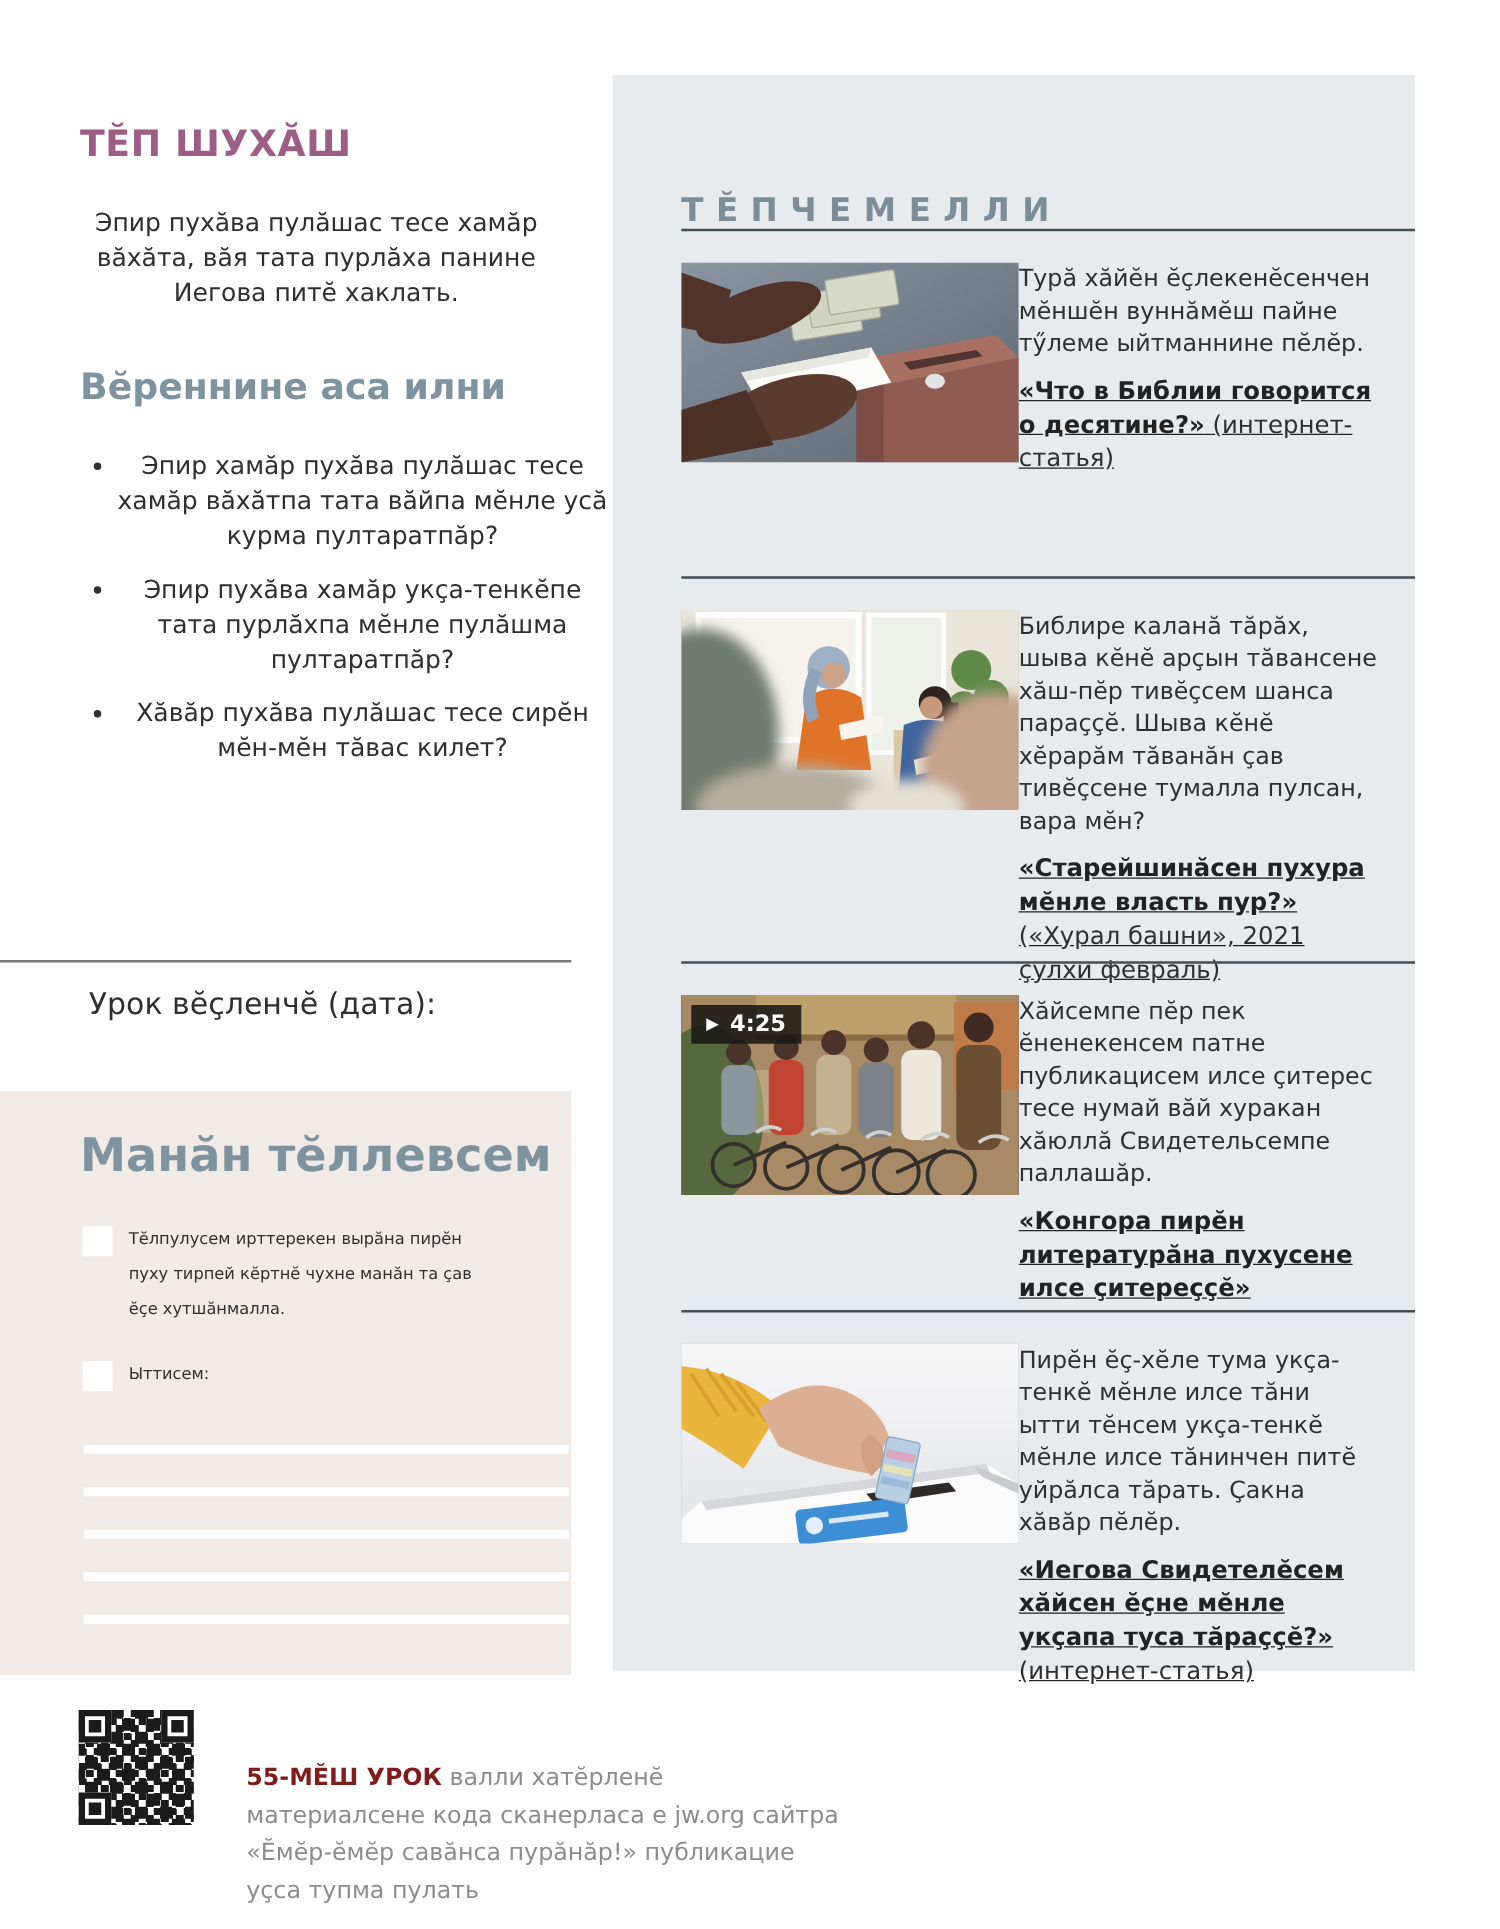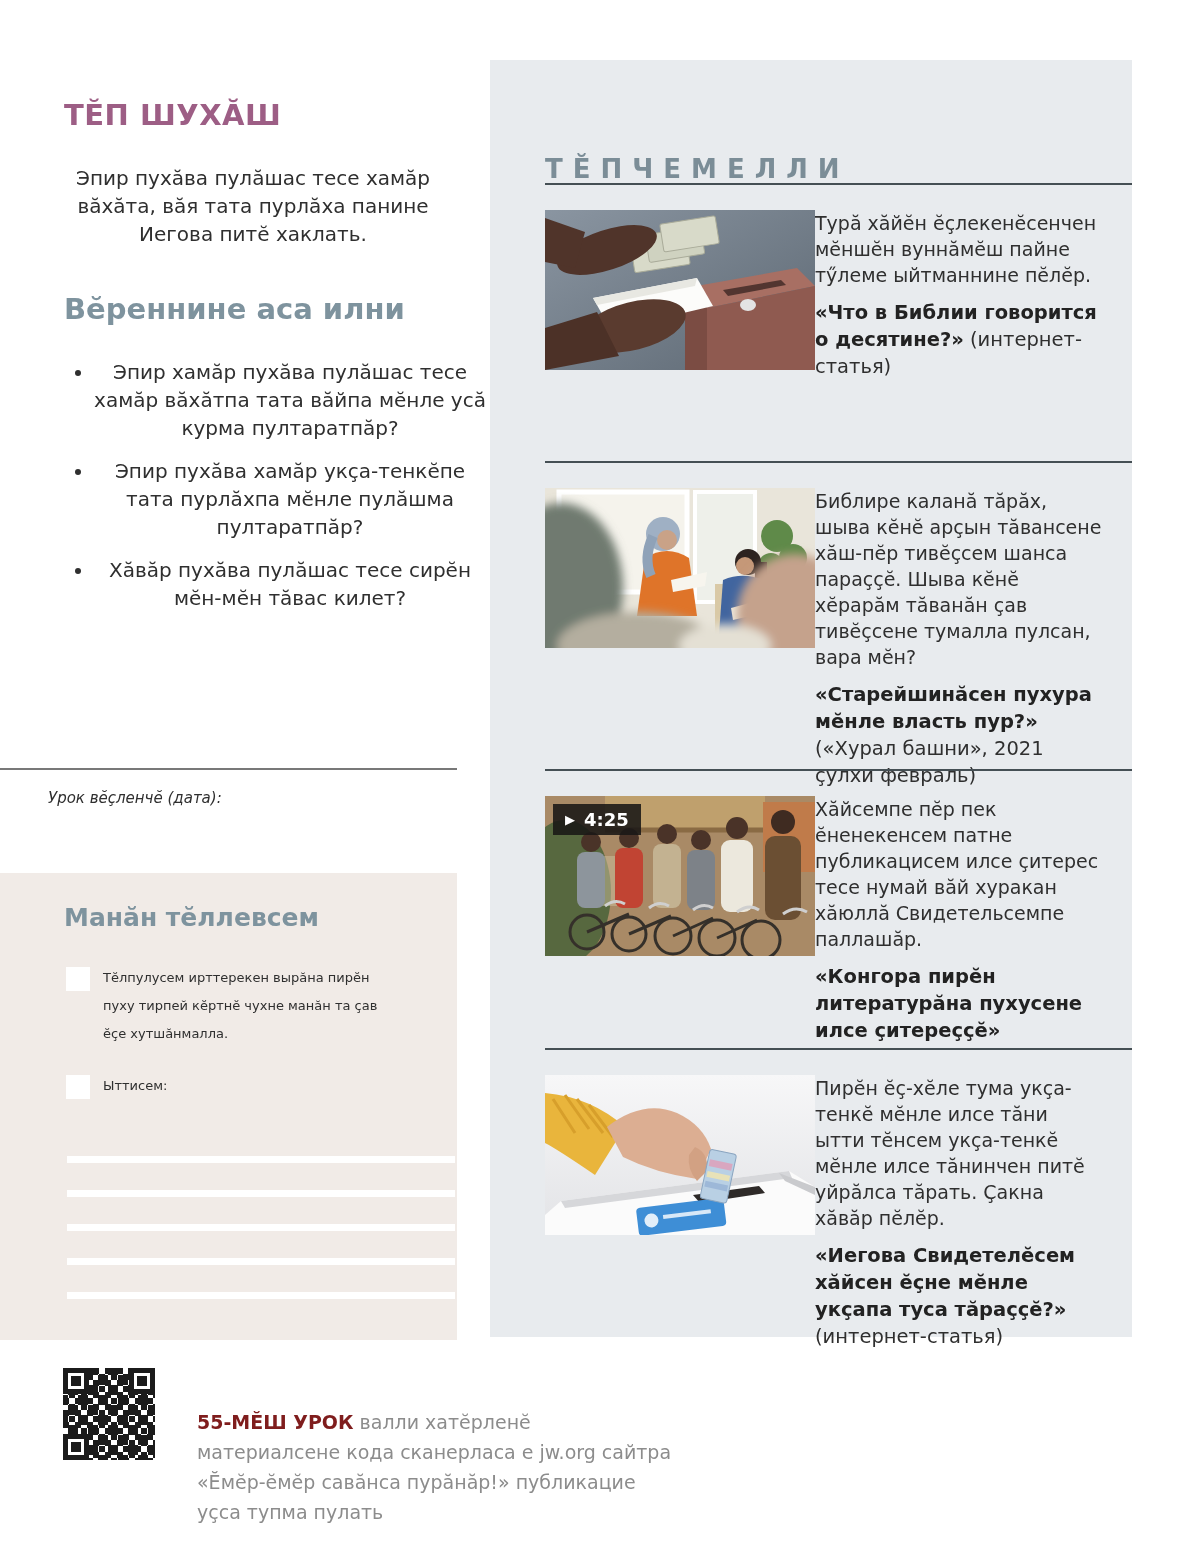--- a/index.html
+++ b/index.html
@@ -7,24 +7,24 @@
         font-family:"DejaVu Sans","Liberation Sans",sans-serif;color:#2f2f2f;}
   .abs{position:absolute;}
 
   
   .main-heading{left:64px;top:98px;font-size:29px;font-weight:700;color:#9d5e85;letter-spacing:.5px;margin:0;}
   .intro{left:64px;top:164px;width:378px;font-size:20px;line-height:28px;margin:0;text-align:center;}
   .review-heading{left:64px;top:292px;font-size:29px;font-weight:700;color:#7e939e;margin:0;}
   .bullets{left:64px;top:358px;width:392px;margin:0;padding:0 0 0 30px;list-style:disc;text-align:center;}
   .bullets li{font-size:20px;line-height:28px;margin-bottom:15px;}
   .left-divider{left:0;top:768px;width:457px;border:none;border-top:2px solid #787878;margin:0;}
-  .lesson-date{left:48px;top:789px;font-size:15px;margin:0;font-style:italic;}
+  .lesson-date{left:71px;top:789px;font-size:24px;margin:0;}
 
   .goals-box{left:0;top:873px;width:457px;height:467px;background:#f1ebe7;}
-  .goals-heading{margin:30px 0 0 64px;font-size:25px;font-weight:700;color:#7e939e;}
+  .goals-heading{margin:30px 0 0 64px;font-size:37px;font-weight:700;color:#7e939e;}
   .check-item{display:flex;gap:13px;margin-left:66px;width:336px;font-size:13px;line-height:28px;}
   .check-item.first{margin-top:32px;}
   .check-item.second{margin-top:24px;}
   .checkbox{width:24px;height:24px;background:#fff;flex:0 0 24px;margin-top:3px;}
   .write-lines{position:absolute;left:67px;top:283px;width:388px;}
   .wline{height:7px;background:#fff;margin-bottom:27px;}
 
   
   .qr{left:63px;top:1368px;width:92px;height:92px;
       background:
@@ -41,21 +41,21 @@
   .research-heading{position:absolute;left:55px;top:94px;font-size:26px;font-weight:700;
                     color:#7b8d97;letter-spacing:10px;margin:0;}
   .res-section{position:absolute;left:55px;width:588px;}
   .res-section hr{border:none;border-top:2px solid #454f54;margin:0;}
   .s1{top:123px;} .s2{top:401px;} .s3{top:709px;} .s4{top:988px;}
   .res-row{display:flex;margin-top:25px;}
   .thumb{position:relative;width:270px;height:160px;flex:0 0 270px;overflow:hidden;background:#c9c9c9;}
   .thumb svg{display:block;width:270px;height:160px;}
   .res-texts{width:288px;font-size:19px;line-height:26px;color:#2f2f2f;}
   .res-body{margin:0;}
-  .res-title{margin:11px 0 0 0;font-size:19.5px;line-height:27px;font-weight:700;color:#222;}
+  .res-title{margin:11px 0 0 0;font-size:19.5px;line-height:27px;font-weight:700;color:#222;text-decoration:underline;}
   .res-title .suffix{font-weight:400;color:#2f2f2f;}
   .video-badge{position:absolute;left:8px;top:8px;display:flex;align-items:center;gap:9px;
                background:rgba(25,23,22,.88);color:#fff;padding:5px 12px;font-size:18px;font-weight:700;}
   .play-icon{font-size:13px;line-height:1;}
 </style>
 </head>
 <body>
 
 <div class="page">
 

